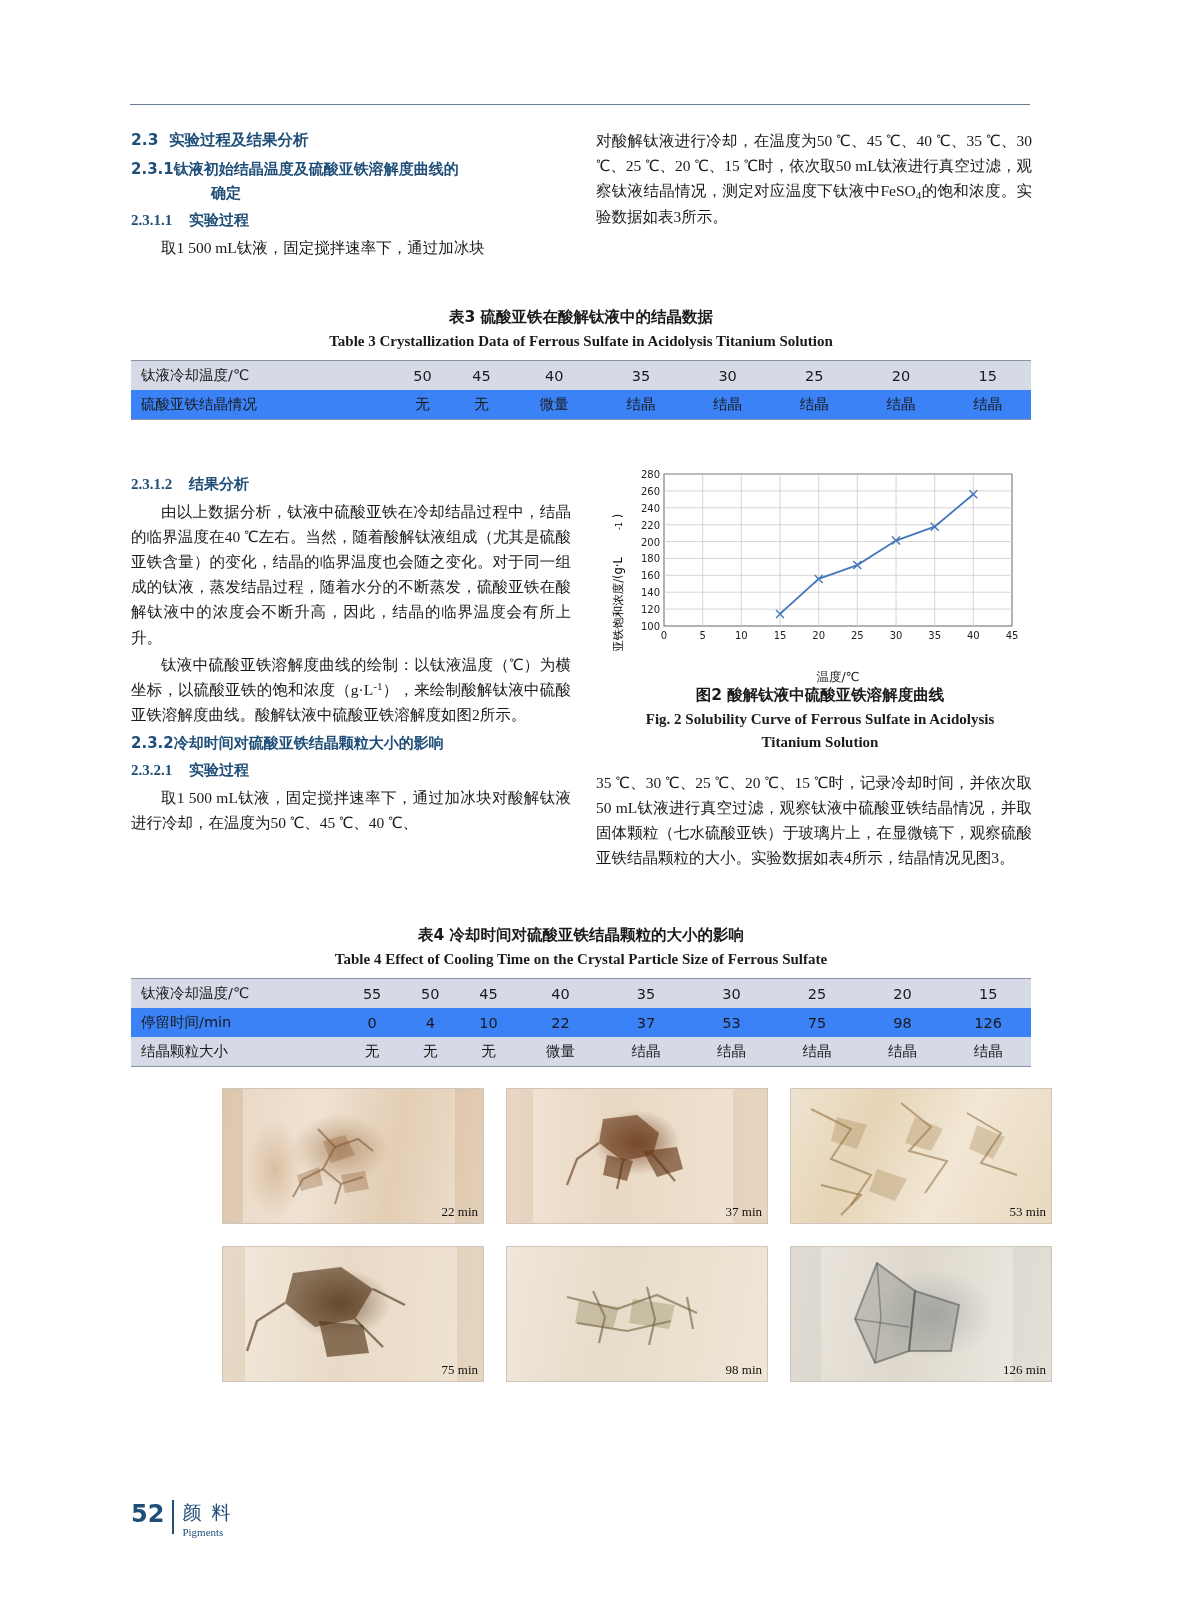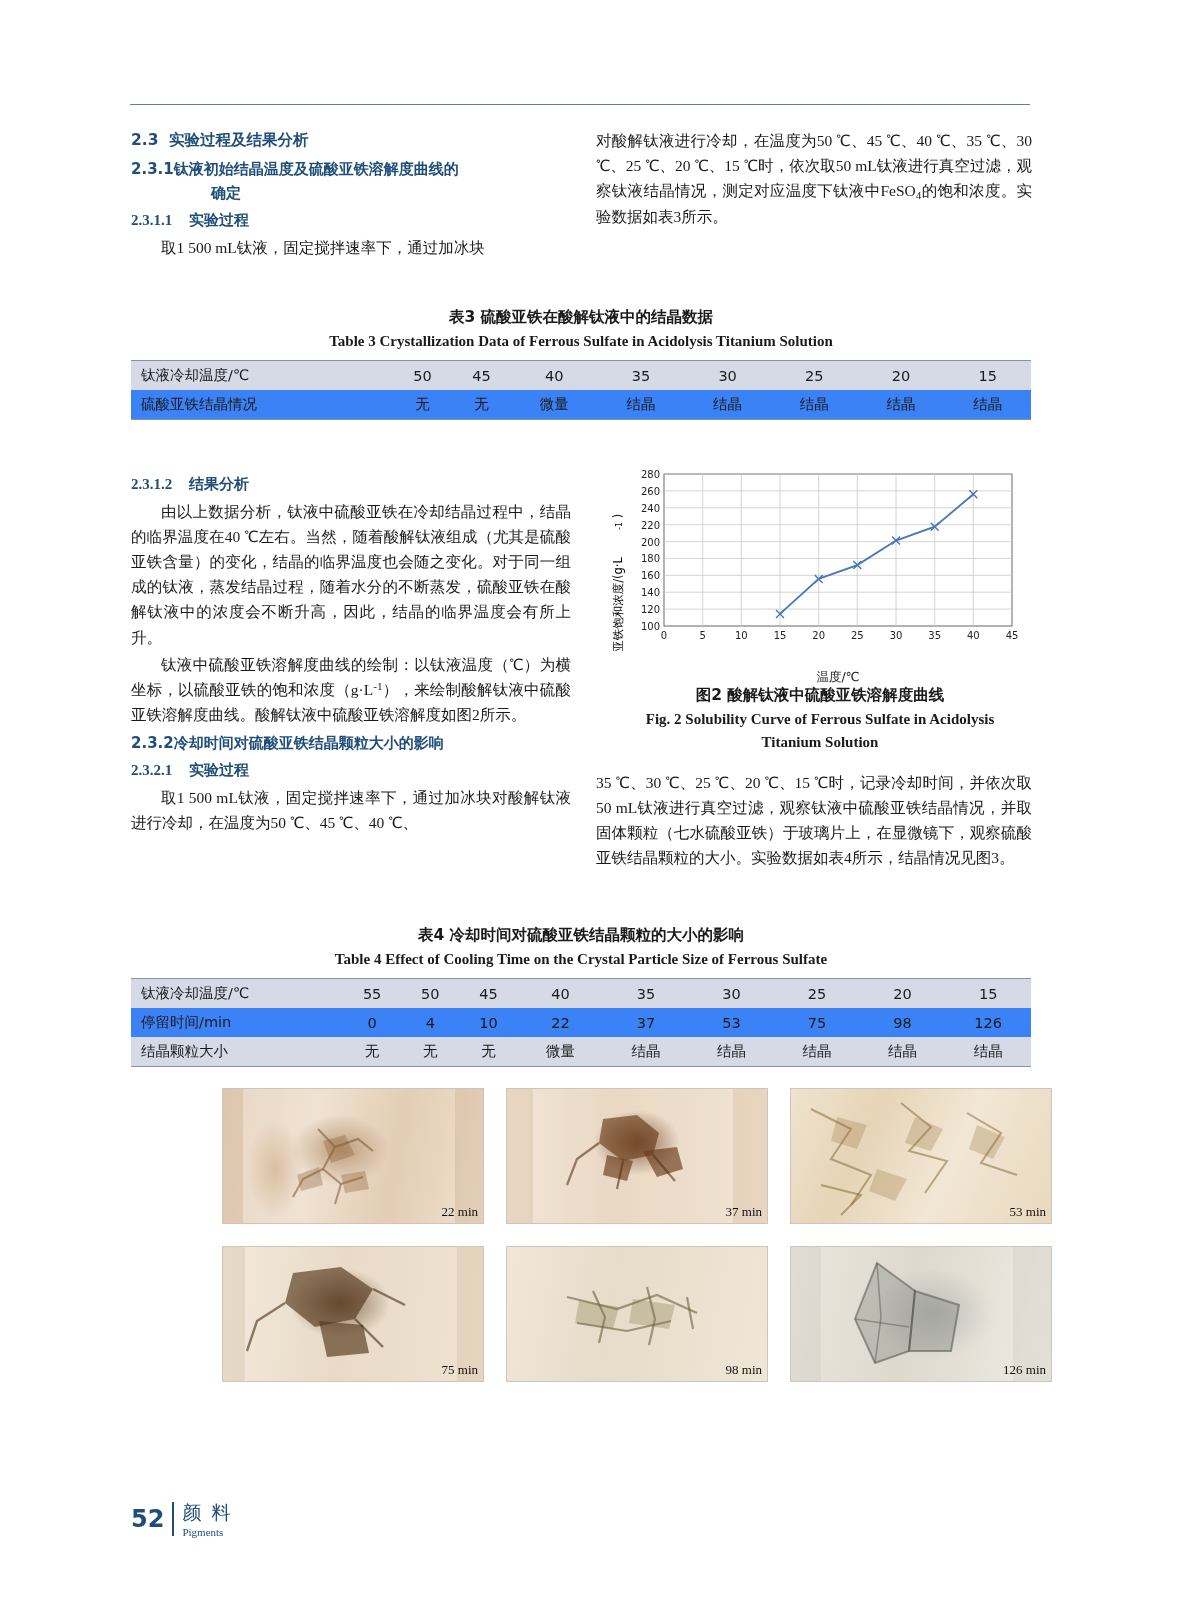--- a/index.html
+++ b/index.html
@@ -157,21 +157,21 @@
     right: 5px; bottom: 3px;
     font-size: 13px;
     font-family: "Liberation Serif", serif;
     color: #111;
   }
   
   .footer {
     position: absolute;
     left: 131px; bottom: 62px;
     display: flex;
-    align-items: center;
+    align-items: flex-start;
   }
   .pagenum {
     font-size: 24px;
     font-family: "DejaVu Sans", sans-serif;
     color: #1f4e79;
     font-weight: bold;
     margin-right: 8px;
   }
   .footbar {
     width: 2px; height: 34px; background: #1f4e79; margin-right: 8px;

